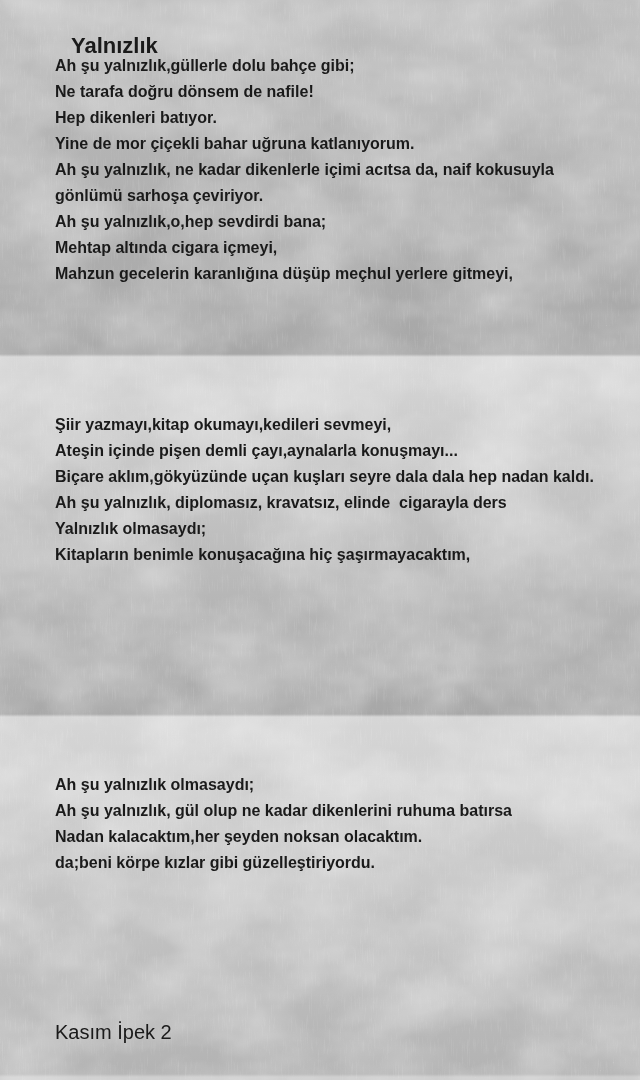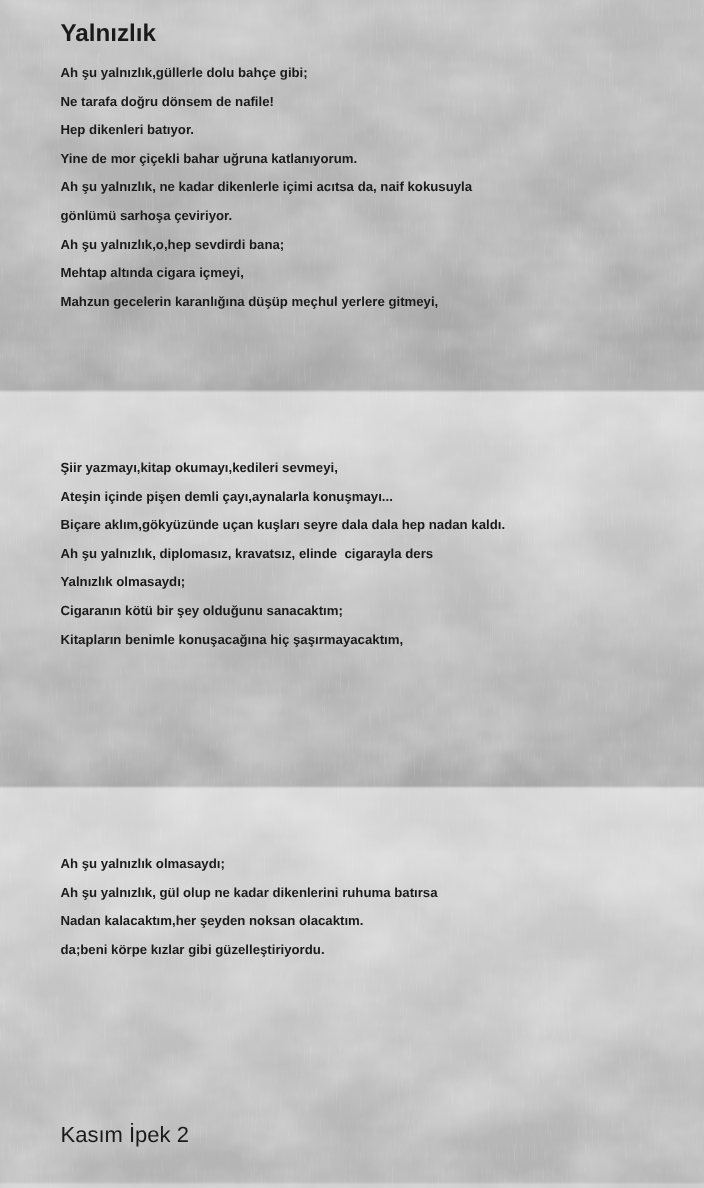--- a/index.html
+++ b/index.html
@@ -38,36 +38,36 @@
   }
   .content{
     position:absolute;
     inset:0;
     z-index:1;
   }
   .page-title{
     position:absolute;
     left:55px;
     top:14px;
-    margin:0;
+    margin:16px;
     font-size:22px;
     line-height:32px;
     font-weight:bold;
     color:var(--text-color);
   }
   .stanza{
     position:absolute;
     left:55px;
     right:15px;
   }
   .stanza-1{top:53px;}
   .stanza-2{top:412px;}
   .stanza-3{top:772px;}
   .poem-line{
-    font-size:12px;
+    font-size:16px;
     line-height:26px;
     font-weight:bold;
     color:var(--text-color);
     white-space:pre-wrap;
   }
   .author{
     position:absolute;
     left:55px;
     top:1019px;
     font-size:20px;
@@ -111,21 +111,20 @@
         <div class="poem-line">Mehtap altında cigara içmeyi,</div>
         <div class="poem-line">Mahzun gecelerin karanlığına düşüp meçhul yerlere gitmeyi,</div>
       </div>
 
     <div class="stanza stanza-2">
         <div class="poem-line">Şiir yazmayı,kitap okumayı,kedileri sevmeyi,</div>
         <div class="poem-line">Ateşin içinde pişen demli çayı,aynalarla konuşmayı...</div>
         <div class="poem-line">Biçare aklım,gökyüzünde uçan kuşları seyre dala dala hep nadan kaldı.</div>
         <div class="poem-line">Ah şu yalnızlık, diplomasız, kravatsız, elinde  cigarayla ders</div>
         <div class="poem-line">Yalnızlık olmasaydı;</div>
-        <div class="poem-line">Cigaranın kötü bir şey olduğunu sanacaktım;</div>
         <div class="poem-line">Kitapların benimle konuşacağına hiç şaşırmayacaktım,</div>
       </div>
 
     <div class="stanza stanza-3">
         <div class="poem-line">Ah şu yalnızlık olmasaydı;</div>
         <div class="poem-line">Ah şu yalnızlık, gül olup ne kadar dikenlerini ruhuma batırsa</div>
         <div class="poem-line">Nadan kalacaktım,her şeyden noksan olacaktım.</div>
         <div class="poem-line">da;beni körpe kızlar gibi güzelleştiriyordu.</div>
       </div>
 

